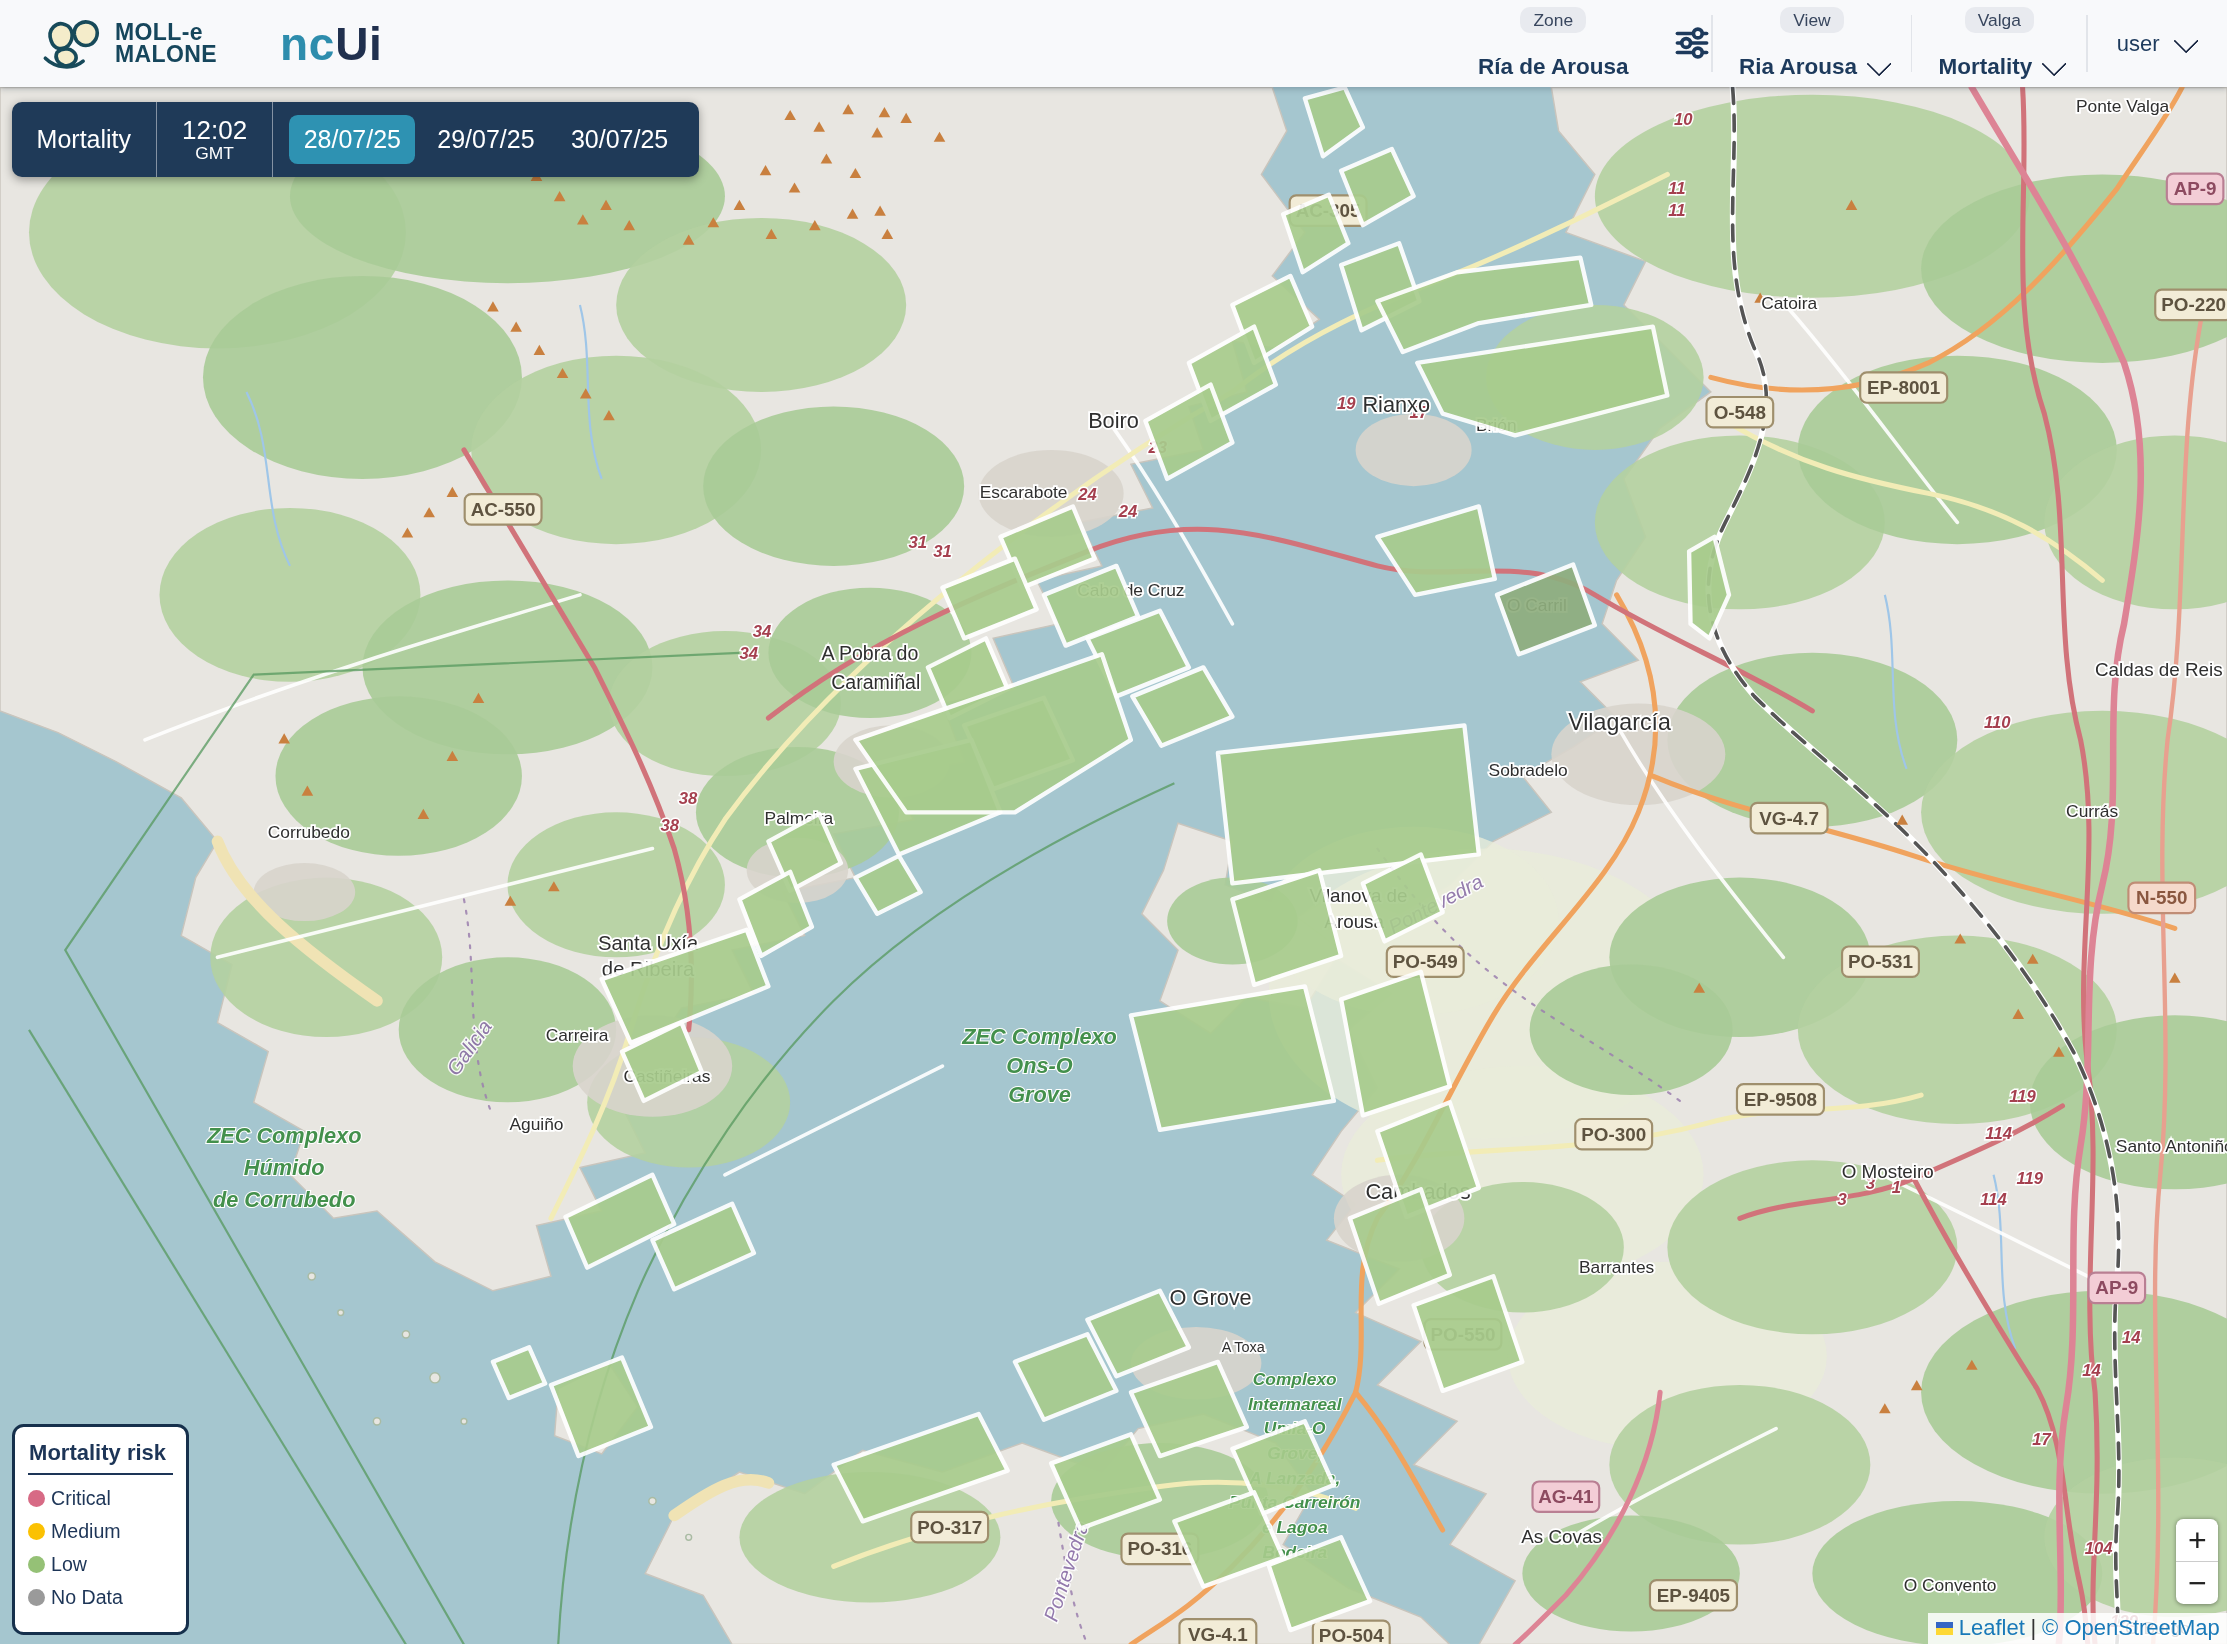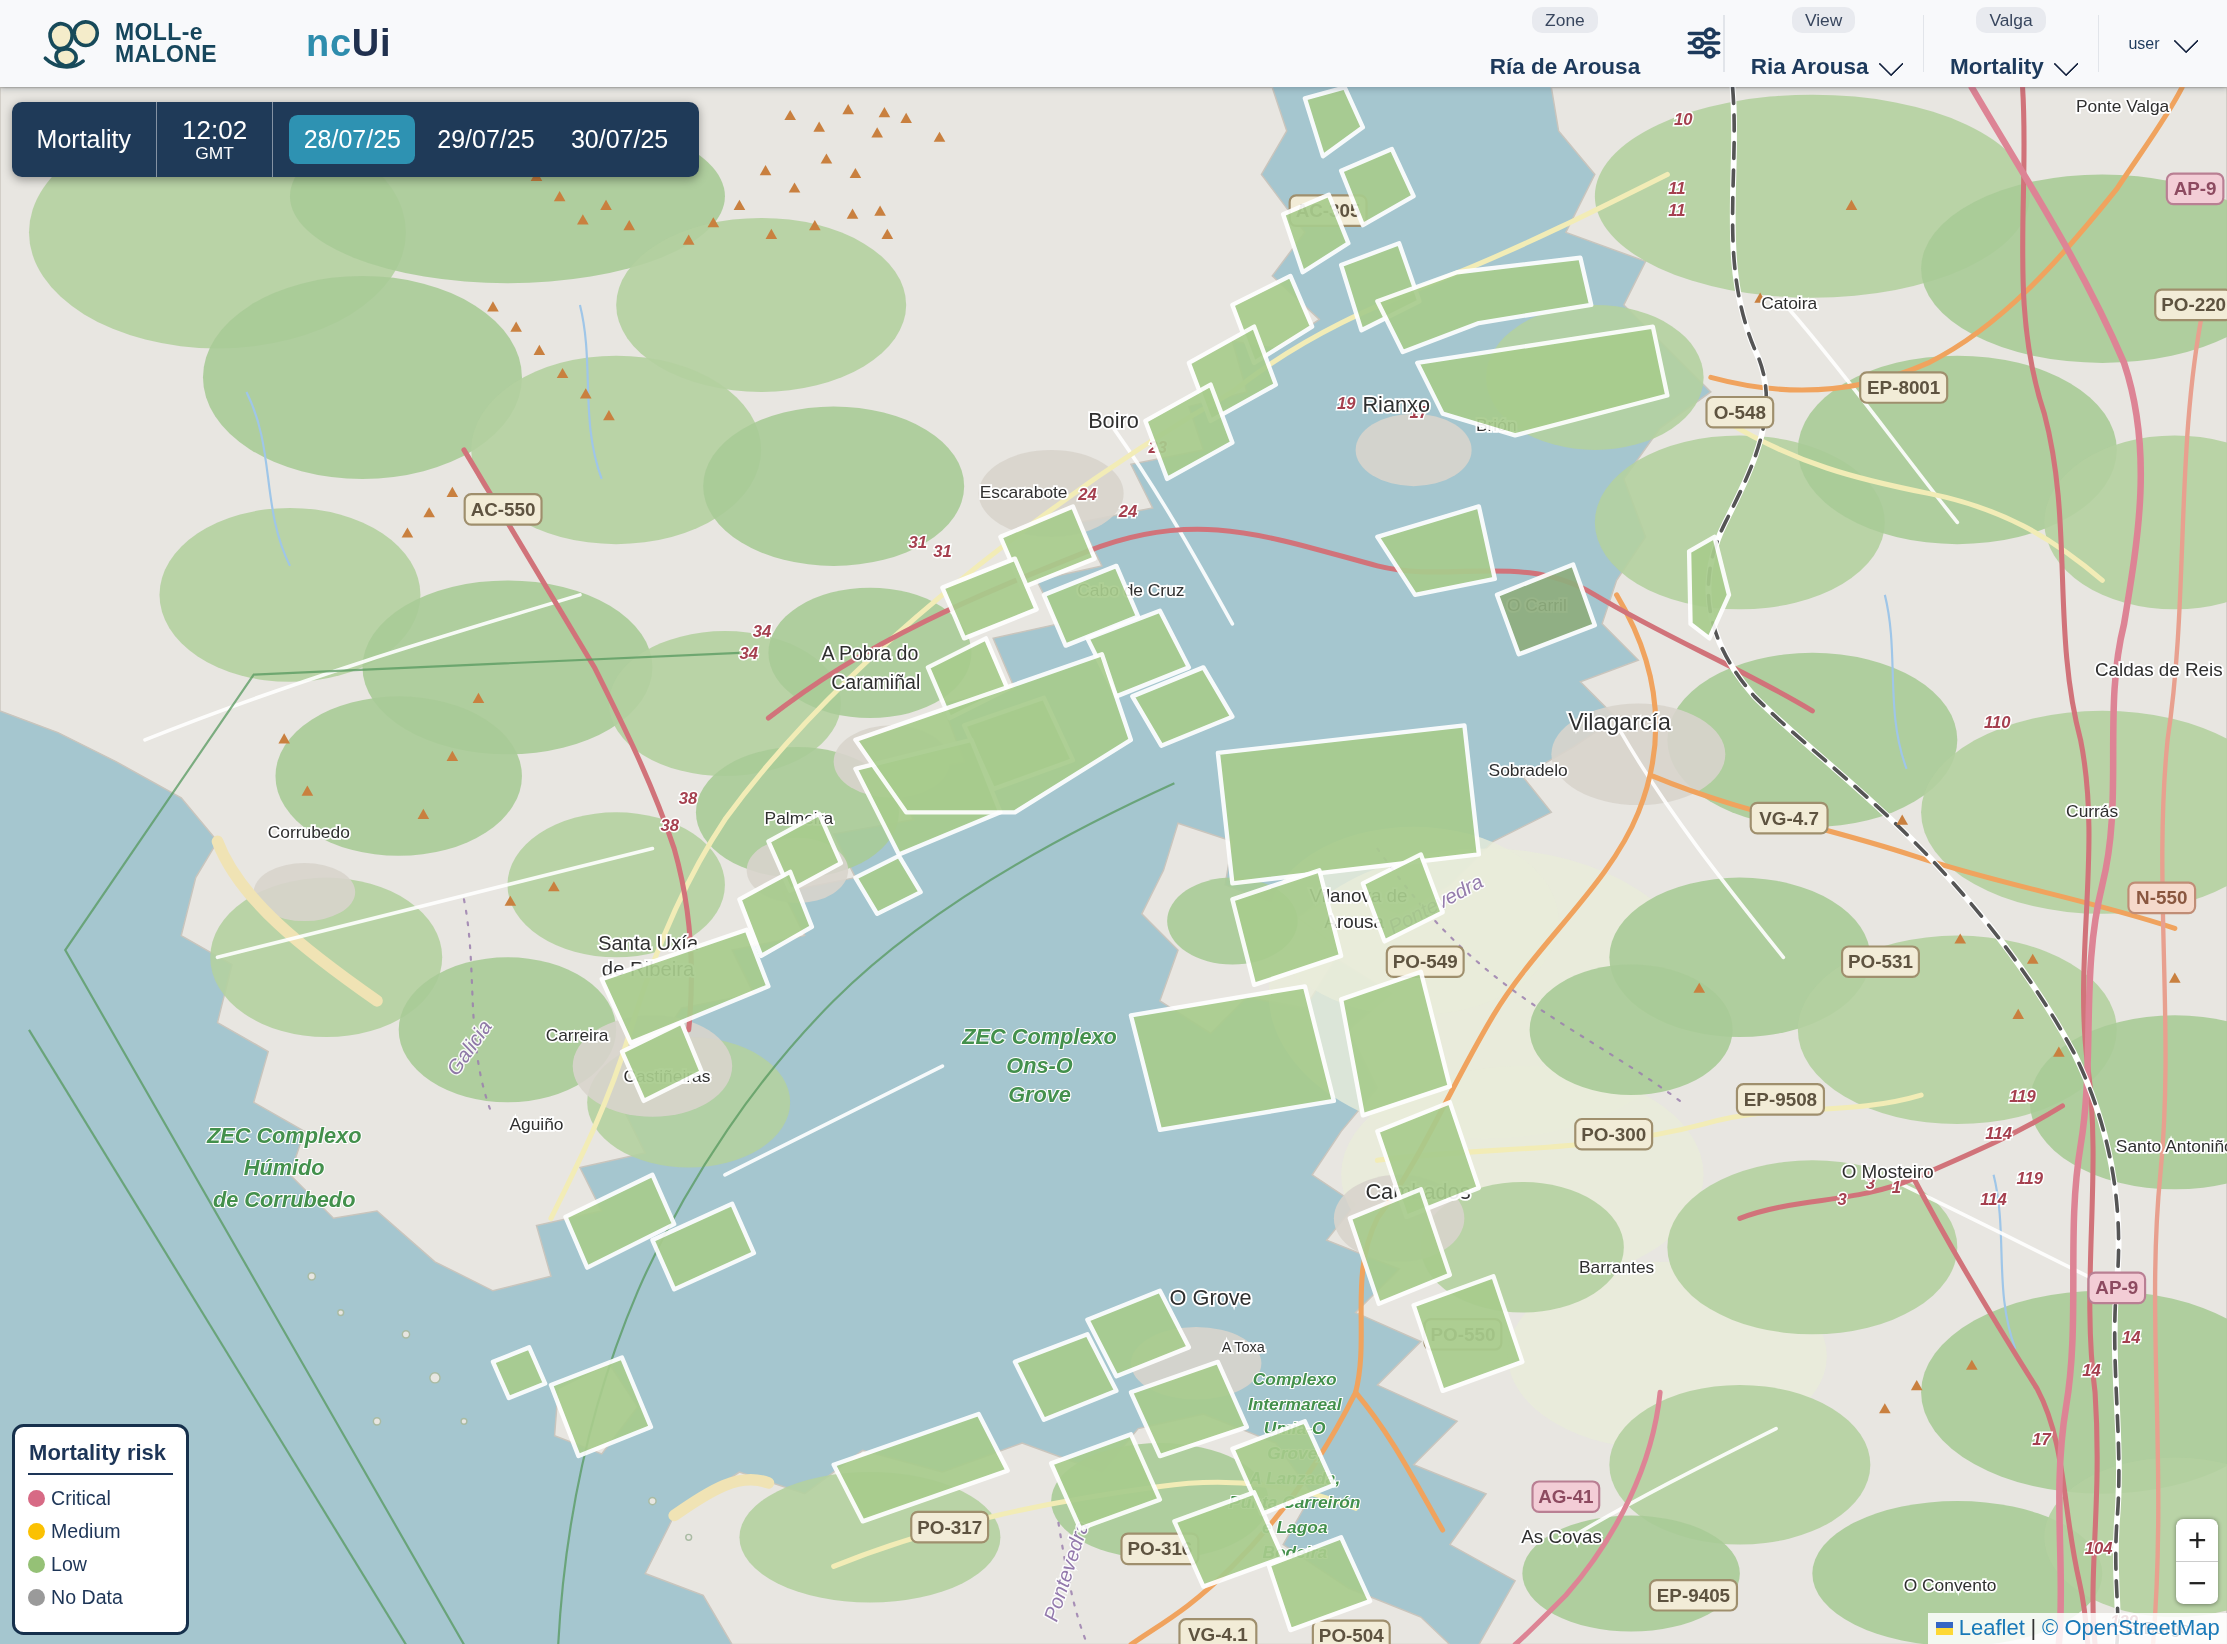--- a/index.html
+++ b/index.html
@@ -3,31 +3,31 @@
 <meta charset="utf-8">
 <style>
   html,body{margin:0;padding:0;width:2227px;height:1645px;overflow:hidden;
     font-family:"Liberation Sans","DejaVu Sans",sans-serif;background:#a5c6cf;}
   .app{position:relative;width:2227px;height:1645px;overflow:hidden;}
   
   .header{position:absolute;top:0;left:0;width:100%;height:87px;background:#f8f9fb;
     display:flex;align-items:center;z-index:30;box-shadow:0 1.5px 5.8px rgba(20,40,60,.25);}
   .brand{display:flex;align-items:center;gap:13px;margin-left:41px;}
   .brand-text{color:#16465c;font-weight:800;font-size:23px;line-height:.95;letter-spacing:0.4px;}
-  .product{margin-left:89px;font-size:38px;font-weight:800;letter-spacing:0.7px;}
+  .product{margin-left:63px;font-size:46px;font-weight:800;letter-spacing:0.7px;}
   .product .t{color:#2e8dad;} .product .n{color:#20304e;}
   .hright{margin-left:auto;display:flex;align-items:center;height:100%;}
   .hgroup{display:flex;flex-direction:column;align-items:center;justify-content:center;
     padding:0 26px;gap:21px;}
   .pill{background:#e8eaef;border-radius:10px;padding:2.9px 13px;font-size:17.4px;color:#38465e;}
   .hval{display:flex;align-items:center;gap:10px;font-size:22.5px;font-weight:700;color:#1d3a5c;}
   .vdiv{width:1.5px;height:57px;background:#e2e5ea;}
   .chev{width:16px;height:16px;border-right:2.9px solid #15233f;border-bottom:2.9px solid #15233f;
     transform:rotate(45deg) translateY(-4.4px);border-radius:1.5px;}
-  .user{display:flex;align-items:center;gap:14.5px;padding:0 35px 0 29px;font-size:16px;color:#1d3a5c;}
+  .user{display:flex;align-items:center;gap:14.5px;padding:0 35px 0 29px;font-size:22px;color:#1d3a5c;}
   .slicon{margin-left:19px;}
   
   .toolbar{position:absolute;left:11.6px;top:102px;z-index:25;background:#1f3a58;border-radius:10px;
     display:flex;align-items:stretch;color:#fff;box-shadow:0 2.9px 10px rgba(0,0,0,.35);height:75px;}
   .tb-sec{display:flex;align-items:center;padding:0 25px;}
   .tb-sec + .tb-sec{border-left:1.5px solid rgba(255,255,255,.45);}
   .tb-title{font-size:25px;}
   .tb-time{display:flex;flex-direction:column;align-items:center;line-height:1.05;}
   .tb-time .t1{font-size:26px;} .tb-time .t2{font-size:17.4px;}
   .dates{display:flex;align-items:center;gap:7.3px;padding:0 16px;}

